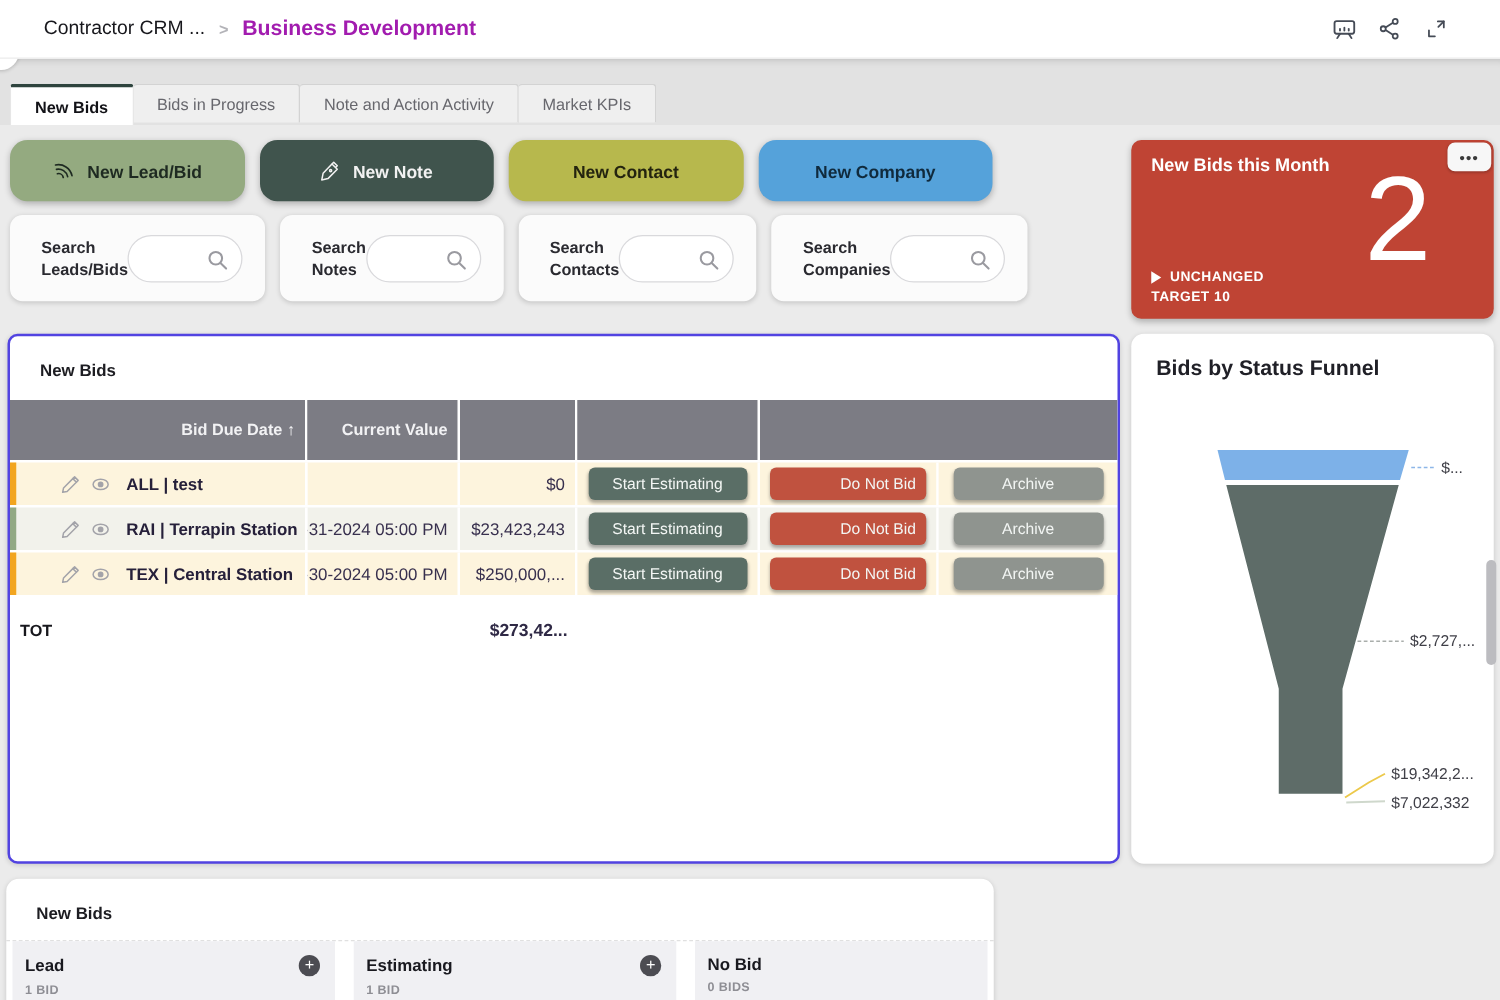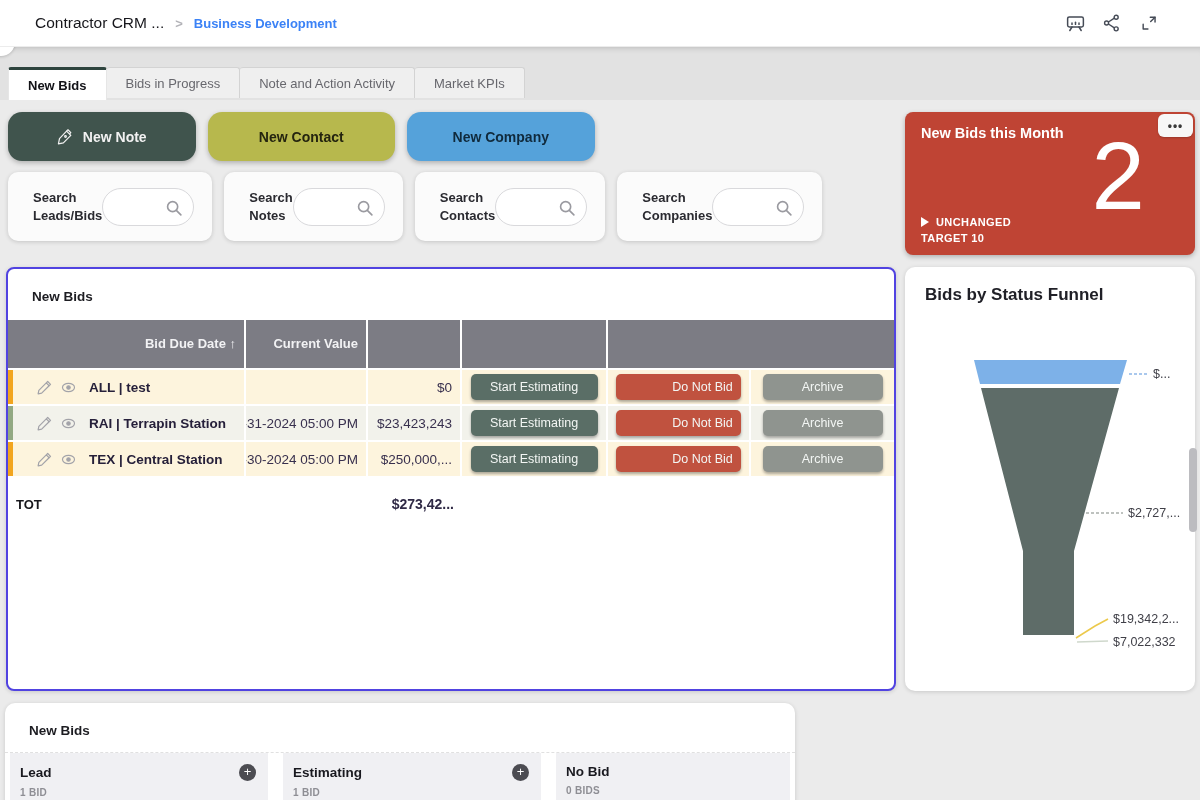--- a/index.html
+++ b/index.html
@@ -3,21 +3,21 @@
 <meta charset="utf-8">
 <style>
   * { box-sizing: border-box; margin: 0; padding: 0; }
   body { background:#d8d8d8; font-family:"Liberation Sans",sans-serif; }
   .screen { position:relative; width:1200px; height:800px; overflow:hidden; background:#ebebeb; }
 
   
   .appbar { position:absolute; top:0; left:0; right:0; height:47px; background:#fff; display:flex; align-items:center; padding:0 40px 0 35px; z-index:5; border-bottom:1px solid #ececec;}
   .crumb-left { font-weight:normal; font-size:15.5px; color:#17171c; }
   .crumb-sep { color:#b3b3b8; margin:0 11px; font-size:13px; font-weight:bold; }
-  .crumb-right { font-weight:bold; font-size:13px; color:#3b82f6; }
+  .crumb-right { font-weight:bold; font-size:17px; color:#a21caf; }
   .appbar-icons { margin-left:auto; display:flex; gap:15px; }
   .appbar-icons .icnbtn { width:22px; height:22px; display:flex; align-items:center; justify-content:center; cursor:pointer; }
 
   
   .tabband { position:absolute; top:47px; left:0; right:0; height:53px; background:#e2e2e2; box-shadow: inset 0 7px 7px -7px rgba(0,0,0,.22); }
   .corner-circle { position:absolute; left:-13px; top:-19px; width:28px; height:28px; border-radius:50%; background:#fff; box-shadow:0 1px 3px rgba(0,0,0,.18); }
   .tabs { position:absolute; left:8px; bottom:0; display:flex; }
   .tab { height:31px; display:flex; align-items:center; padding:0 19px; font-size:13px; color:#67676d; background:#efefef; border:1px solid #d3d3d3; border-bottom:none; border-radius:3px 3px 0 0; cursor:pointer; }
   .tab + .tab { border-left:none; }
   .tab.active { height:33px; background:#fff; border-top:3px solid #2e443e; border-left:1px solid #e6e6e6; border-right:1px solid #e6e6e6; font-weight:bold; color:#121217; }
@@ -57,21 +57,21 @@
   .trow { display:grid; grid-template-columns:238px 122px 94px 146px 143px 143px; }
   .trow > div { border-right:2px solid #fff; }
   .trow > div:last-child { border-right:none; }
   .thead { background:#7c7c84; height:48px; }
   .thead > div { background:#7c7c84; color:#f2f2f4; font-size:13px; font-weight:bold; display:flex; align-items:center; }
   .th-name { justify-content:center; }
   .th-right { justify-content:flex-end; padding-right:8px; text-align:right; line-height:1.25; }
   .tbody-row { height:36px; border-top:2px solid #fff; }
   .row-cream > div { background:#fdf4dd; }
   .row-grey  > div { background:#f2f2eb; }
-  .cell-name { position:relative; display:flex; align-items:center; padding-left:28px; gap:7px; }
+  .cell-name { position:relative; display:flex; align-items:center; padding-left:40px; gap:7px; }
   .rowbar { position:absolute; left:0; top:0; bottom:0; width:5px; }
   .cell-name .nm { font-size:13.5px; font-weight:bold; color:#26203a; margin-left:5px; white-space:nowrap; }
   .row-icn { width:17px; height:17px; cursor:pointer; flex:0 0 auto; }
   .cell-right { display:flex; align-items:center; justify-content:flex-end; padding-right:8px; font-size:13.5px; color:#38304e; white-space:nowrap; }
   .cell-act { display:flex; align-items:center; justify-content:center; }
   .btn-act { height:26px; border:none; border-radius:5px; color:#f3f6f4; font-size:12.5px; font-family:inherit; box-shadow:0 2px 3px rgba(0,0,0,.32); cursor:pointer; }
   .b-est { width:127px; background:#5a6e66; }
   .b-dnb { width:125px; background:#c0523f;padding-left:48px; }
   .b-arc { width:120px; background:#8f948f; }
   .trow.total { height:42px; }
@@ -149,20 +149,30 @@
         </div>
       <div class="tab">
           <span>Market KPIs</span>
         </div>
     </div>
   </div>
 
   <div class="content">
 
     <div class="qa-grid">
+      <button class="qa-btn qa-lead">
+        <svg width="19" height="19" viewBox="0 0 24 24" fill="none" stroke="#1e2a21" stroke-width="1.7" stroke-linecap="round">
+          <g transform="rotate(-12 6 20)">
+            <path d="M6 15 A5 5 0 0 1 11 20"></path>
+            <path d="M6 10.5 A9.5 9.5 0 0 1 15.5 20"></path>
+            <path d="M6 6 A14 14 0 0 1 20 20"></path>
+          </g>
+        </svg>
+        <span>New Lead/Bid</span>
+      </button>
       <button class="qa-btn qa-note">
         <svg width="17" height="17" viewBox="0 0 24 24" fill="none" stroke="#f2f2f2" stroke-width="1.7" stroke-linejoin="round">
           <path d="M13.5 4.5l6 6L9 21l-7 1.5L3.5 15z"></path>
           <circle cx="12" cy="12" r="1.2"></circle>
           <path d="M13.5 4.5l2-2 4 4-2 2"></path>
         </svg>
         <span>New Note</span>
       </button>
       <button class="qa-btn qa-contact">
         <span>New Contact</span>

